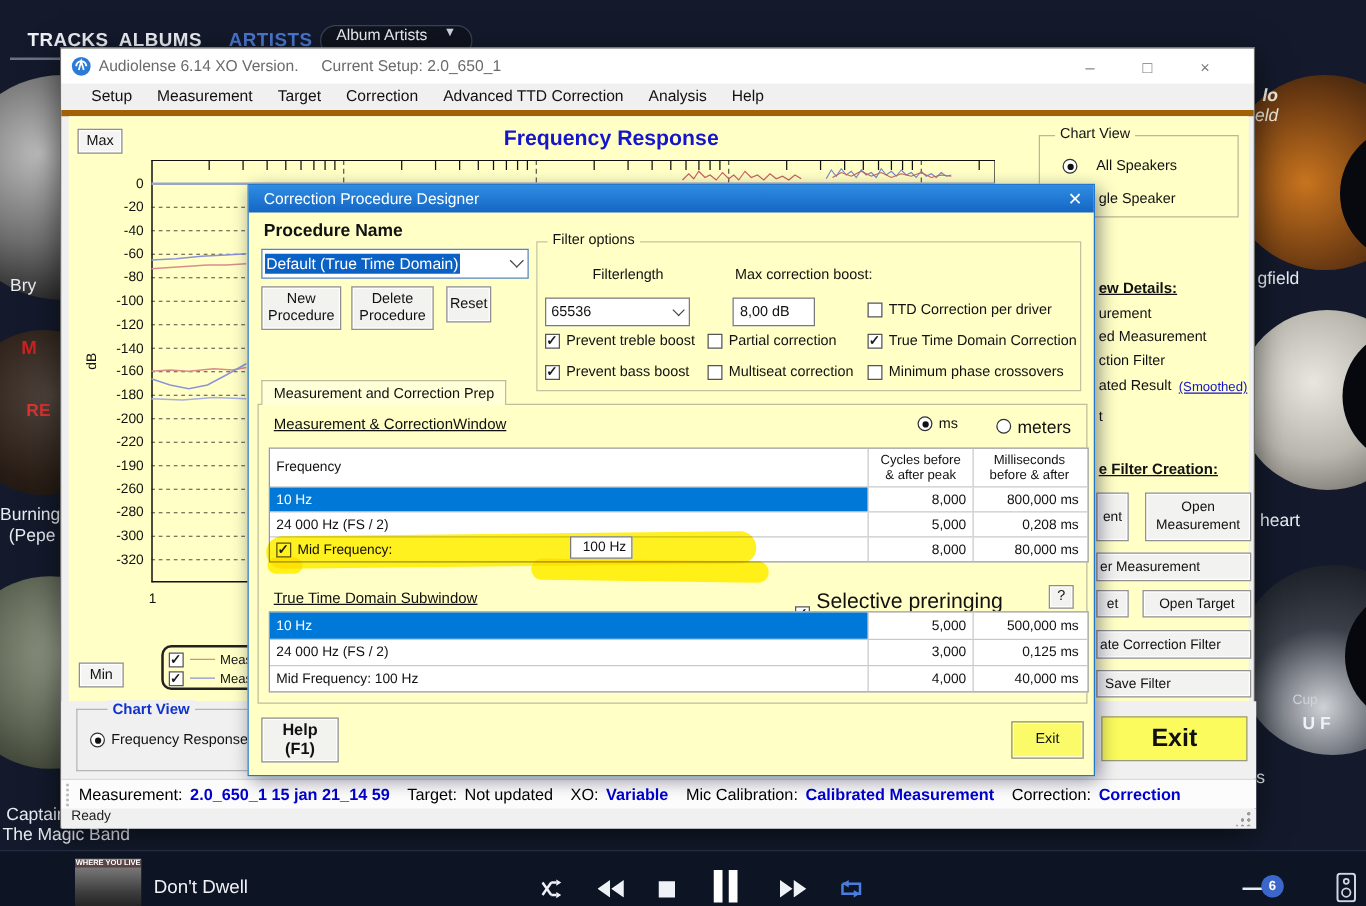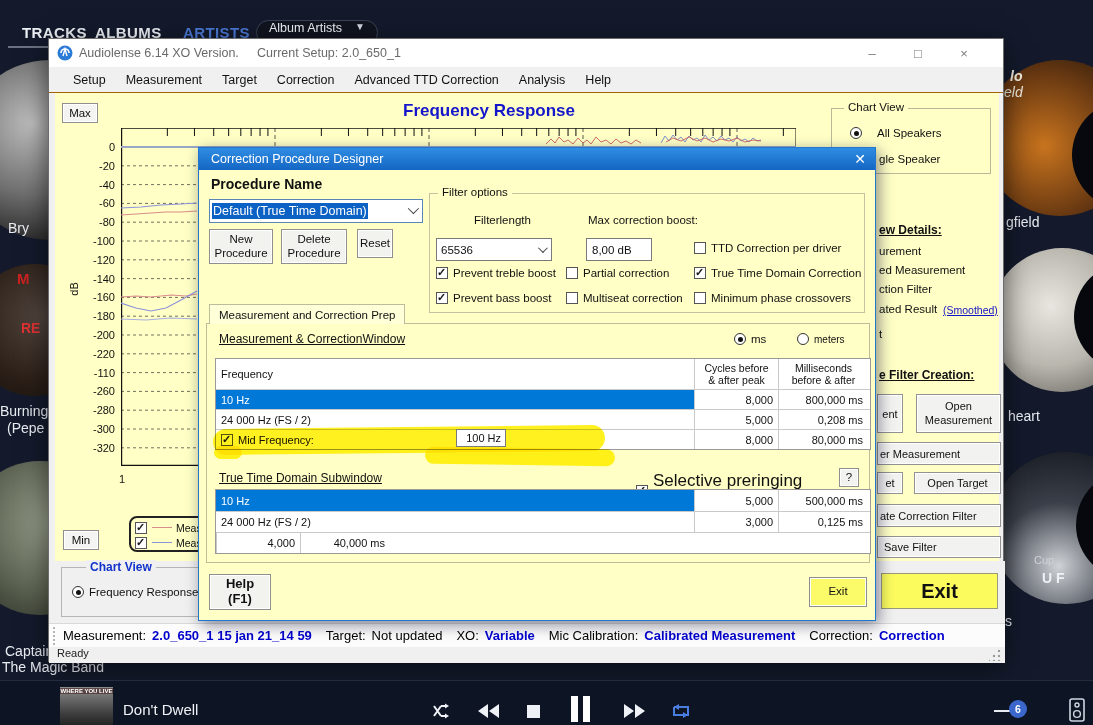--- a/index.html
+++ b/index.html
@@ -22,21 +22,21 @@
     background:#3b66cc; color:#fff; font-size:10.5px; font-weight:bold; display:flex; align-items:center; justify-content:center; z-index:31; }
 
   
   #mainwin { position:absolute; left:48px; top:38px; width:956px; height:624px; background:#f0f0f0;
     border:1px solid #6d6d6d; box-shadow:0 6px 24px rgba(0,0,0,.55); z-index:10; }
   #titlebar { position:absolute; left:0; top:0; width:100%; height:28px; background:#ffffff; }
   #titlebar .t { position:absolute; top:7px; font-size:12.5px; color:#6a6a6a; }
   .winctl { position:absolute; top:0; width:46px; height:28px; color:#7a7a7a; font-size:13px;
     display:flex; align-items:center; justify-content:center; cursor:pointer; }
   #menubar { position:absolute; left:0; top:28px; width:100%; height:26px; background:#f0f0f0;
-    border-bottom:1px solid #a16207; display:flex; align-items:center; padding-left:14px; }
+    border-bottom:5px solid #a16207; display:flex; align-items:flex-end; padding-left:14px; }
   #menubar .mi { font-size:12.5px; color:#111; padding:4px 10px; cursor:pointer; }
   #content { position:absolute; left:6px; top:54px; width:944px; height:468px; background:#ffffc6; }
   #graystrip { position:absolute; left:0; top:522px; width:956px; height:62px; background:#f0f0f0; }
 
   .winbtn { background:#f4f4f2; border:1px solid #8f8f8f; box-shadow:inset 0 0 0 1px #fff;
     font-size:11.5px; color:#111; display:flex; align-items:center; justify-content:center; cursor:pointer; }
 
   #chart-title { position:absolute; left:250px; top:62px; width:380px; text-align:center;
     color:#1515cc; font-size:17px; font-weight:bold; }
   #ylabels span { position:absolute; right:0; width:38px; text-align:right; font-size:11px; color:#111; }
@@ -254,21 +254,21 @@
         <span style="top: 50.6px;">-40</span>
         <span style="top: 69.4px;">-60</span>
         <span style="top: 88.2px;">-80</span>
         <span style="top: 107px;">-100</span>
         <span style="top: 125.8px;">-120</span>
         <span style="top: 144.6px;">-140</span>
         <span style="top: 163.4px;">-160</span>
         <span style="top: 182.2px;">-180</span>
         <span style="top: 201px;">-200</span>
         <span style="top: 219.8px;">-220</span>
-        <span style="top: 238.6px;">-110</span>
+        <span style="top: 238.6px;">-190</span>
         <span style="top: 257.4px;">-260</span>
         <span style="top: 276.2px;">-280</span>
         <span style="top: 295px;">-300</span>
         <span style="top: 313.8px;">-320</span>
       </div>
     <div id="db-label">dB</div>
     <div id="x1">1</div>
     <svg id="plot-svg" class="abs" style="left:72px;top:89px;" width="675" height="338">
         <line x1="0" y1="19" x2="675" y2="19" stroke="#333" stroke-width="0.7" stroke-dasharray="3,3"></line>
         <line x1="0" y1="37.8" x2="675" y2="37.8" stroke="#333" stroke-width="0.7" stroke-dasharray="3,3"></line>
@@ -465,21 +465,21 @@
     <div id="tab">Measurement and Correction Prep</div>
     <div id="tabpanel"></div>
 
     <div class="underlink" style="left:20px;top:184px;">Measurement &amp; CorrectionWindow</div>
     <div class="cbrow" style="left:535px;top:185px;">
       <span class="rad on"></span>
       <span style="font-size:11.5px;">ms</span>
     </div>
     <div class="cbrow" style="left:598px;top:185px;">
       <span class="rad"></span>
-      <span style="font-size:10px;">meters</span>
+      <span style="font-size:14px;">meters</span>
     </div>
 
     <div class="tbl" style="left:16px;top:210px;width:656px;">
       <div class="trow thead">
         <div class="c-freq">Frequency</div>
         <div class="c-num">
           <span>Cycles before</span>
             <span>&amp; after peak</span>
         </div>
         <div class="c-ms">
@@ -526,20 +526,21 @@
         <div class="c-freq">10 Hz</div>
         <div class="c-num">5,000</div>
         <div class="c-ms">500,000 ms</div>
       </div>
       <div class="trow h21">
         <div class="c-freq">24 000 Hz (FS / 2)</div>
         <div class="c-num">3,000</div>
         <div class="c-ms">0,125 ms</div>
       </div>
       <div class="trow h21">
+        <div class="c-freq">Mid Frequency: 100 Hz</div>
         <div class="c-num">4,000</div>
         <div class="c-ms">40,000 ms</div>
       </div>
     </div>
 
     <div class="dbtn" style="left:10px;top:426px;width:62px;height:36px;font-weight:bold;font-size:13px;flex-direction:column;">
       <span>Help</span>
         <span>(F1)</span>
     </div>
     <div class="dbtn" style="left:610px;top:429px;width:58px;height:30px;background:#fbfb6a;">Exit</div>

